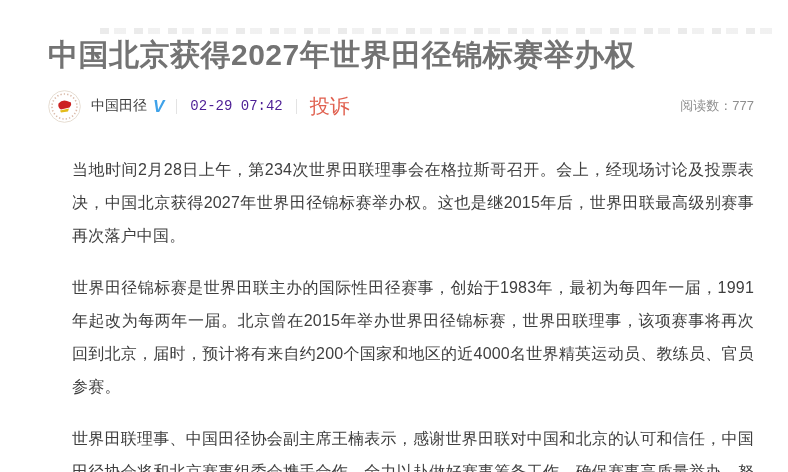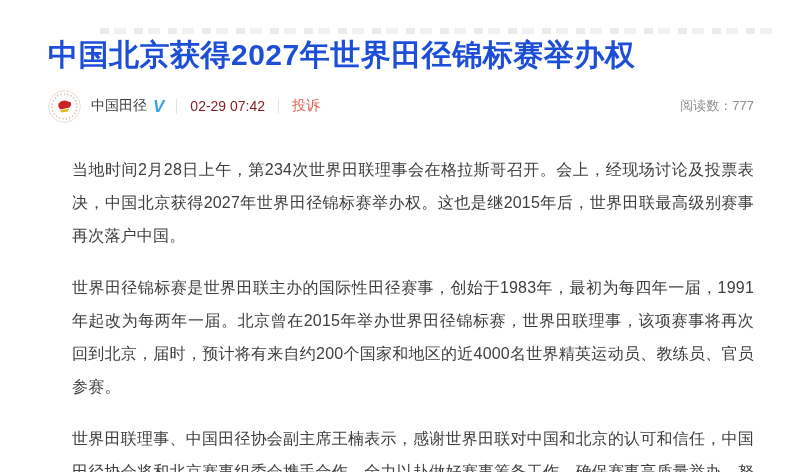--- a/index.html
+++ b/index.html
@@ -22,21 +22,21 @@
       rgba(60,60,60,0.10) 0 9px, rgba(0,0,0,0) 9px 14px,
       rgba(60,60,60,0.07) 14px 26px, rgba(0,0,0,0) 26px 34px);
     filter: blur(0.6px);
   }
   .article-title {
     position: absolute;
     top: 33px; left: 48px; right: 36px;
     font-size: 30px;
     font-weight: 700;
     letter-spacing: 0.5px;
-    color: #1d4ed8;
+    color: #737373;
     line-height: 44px;
     white-space: nowrap;
   }
   .meta-row {
     position: absolute;
     top: 89px; left: 48px; right: 34px; height: 34px;
     display: flex;
     align-items: center;
     justify-content: space-between;
   }
@@ -62,24 +62,25 @@
     line-height: 1;
     letter-spacing: -1px;
   }
   .meta-divider {
     width: 1px; height: 15px;
     background: #e3e3e3;
     margin: 0 13px;
   }
   .publish-date {
     font-size: 14px;
-    color: #7f1d1d;
+    color: #4c1d95;
+    font-family: Liberation Mono, monospace;
   }
   .report-link {
-    font-size: 14px;
+    font-size: 20px;
     cursor: pointer;
   }
   .meta-spacer { flex: 1 1 auto; }
   .read-count {
     font-size: 13px;
     color: #8f8f8f;
   }
   .article-body {
     position: absolute;
     top: 153px; left: 48px;

